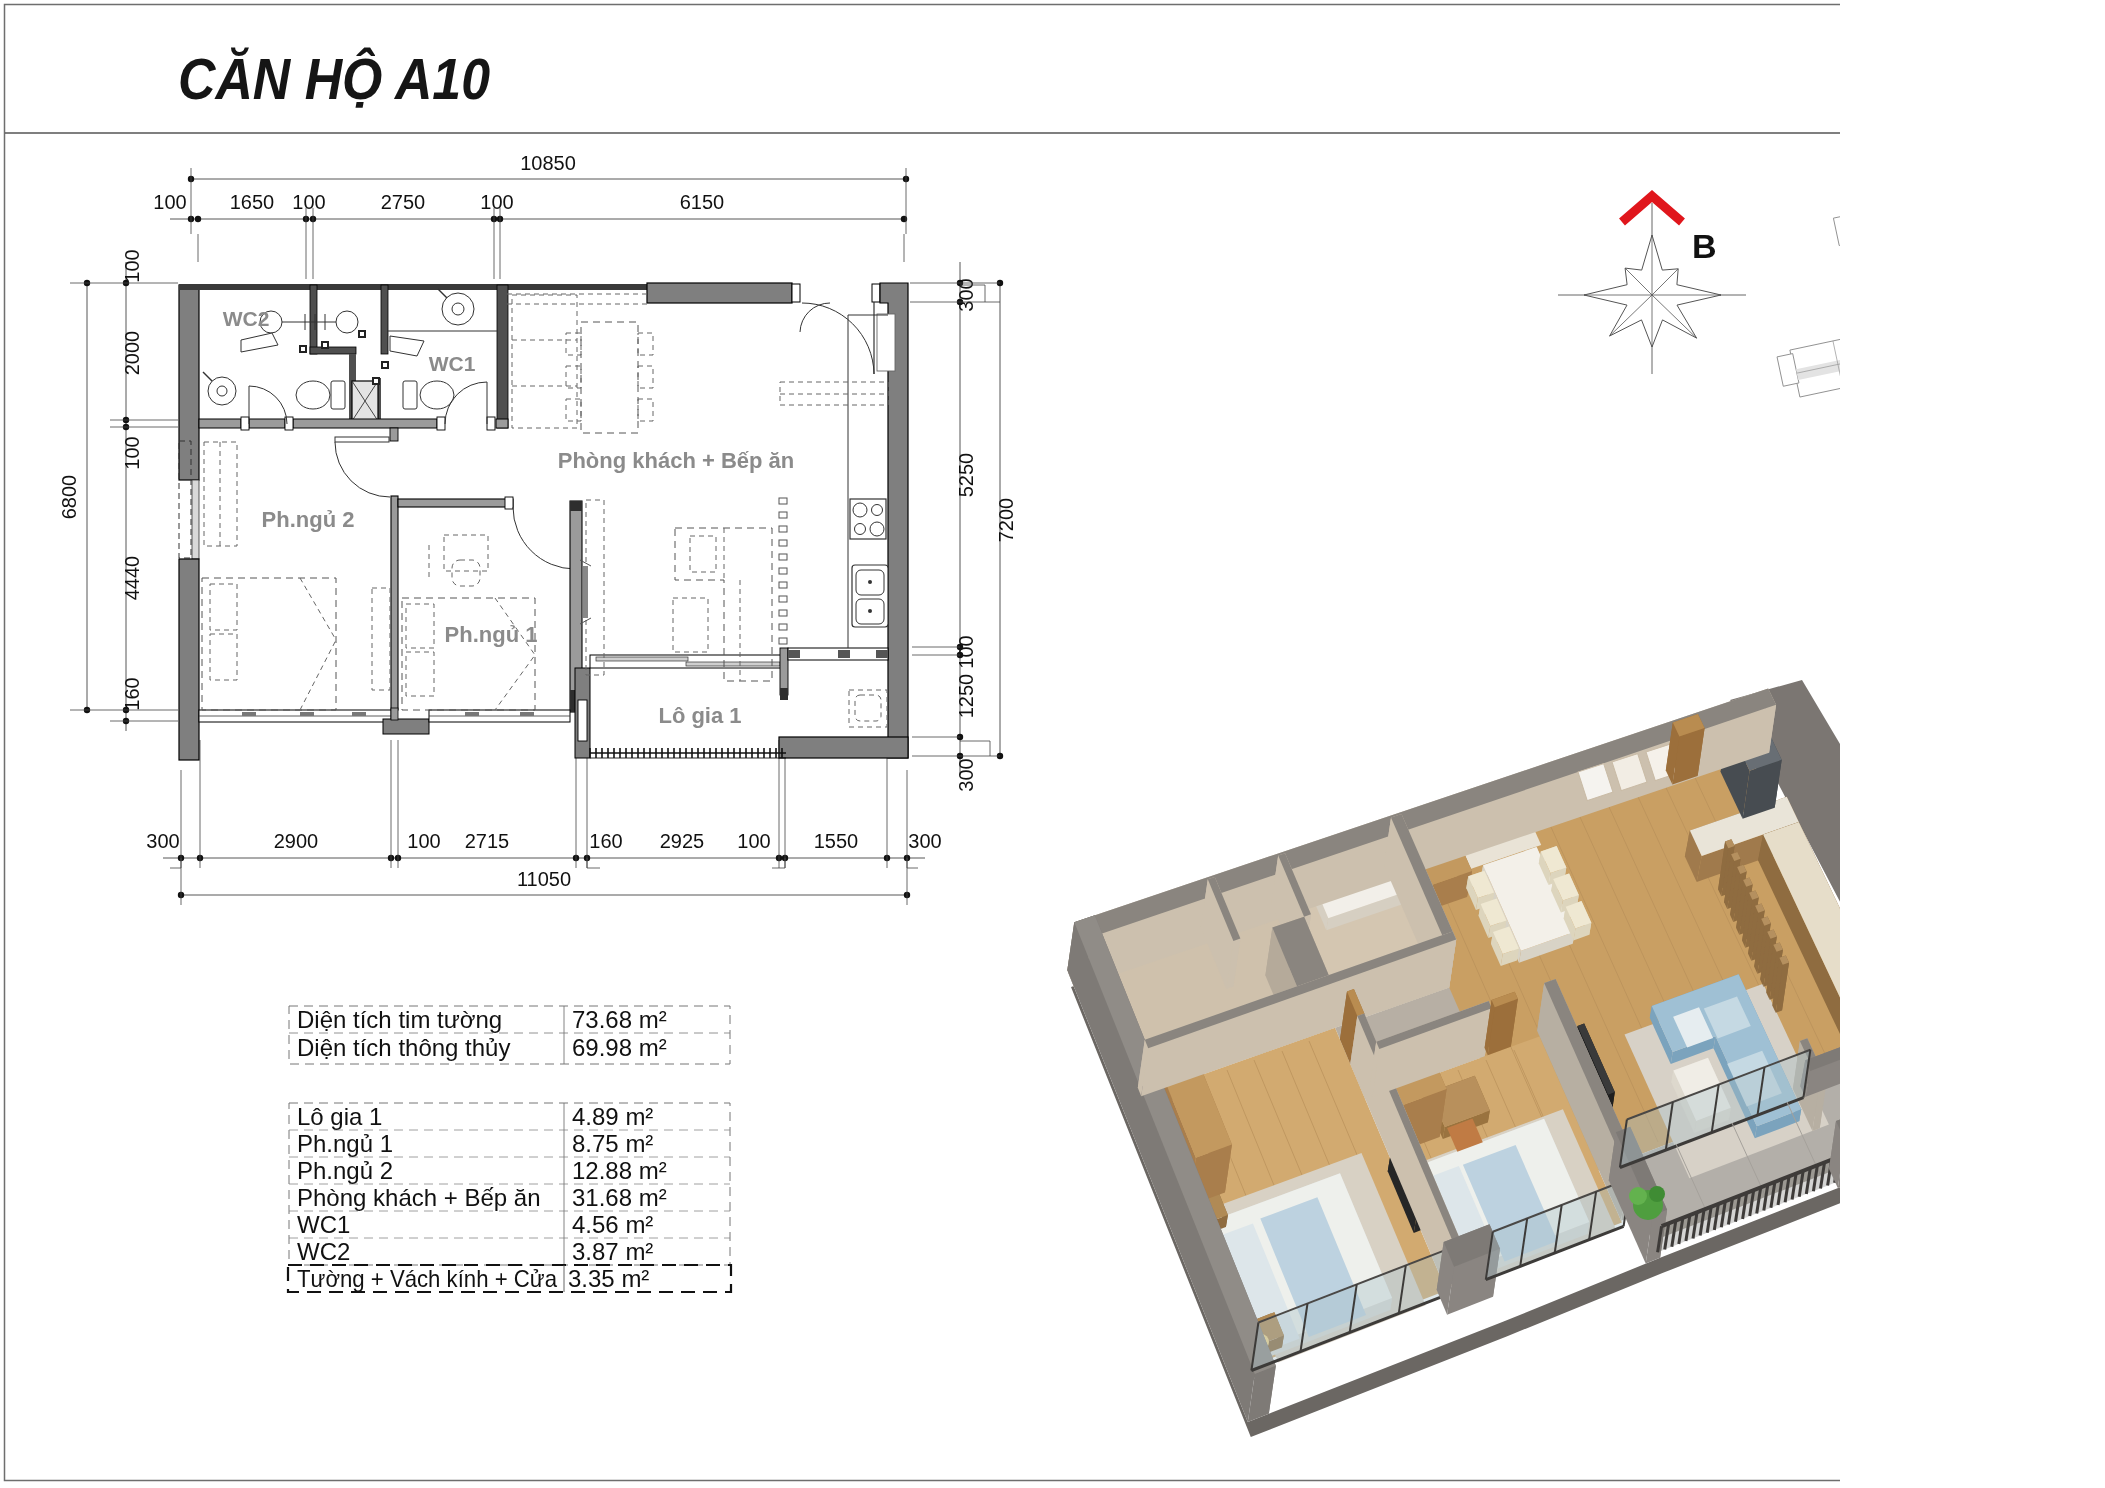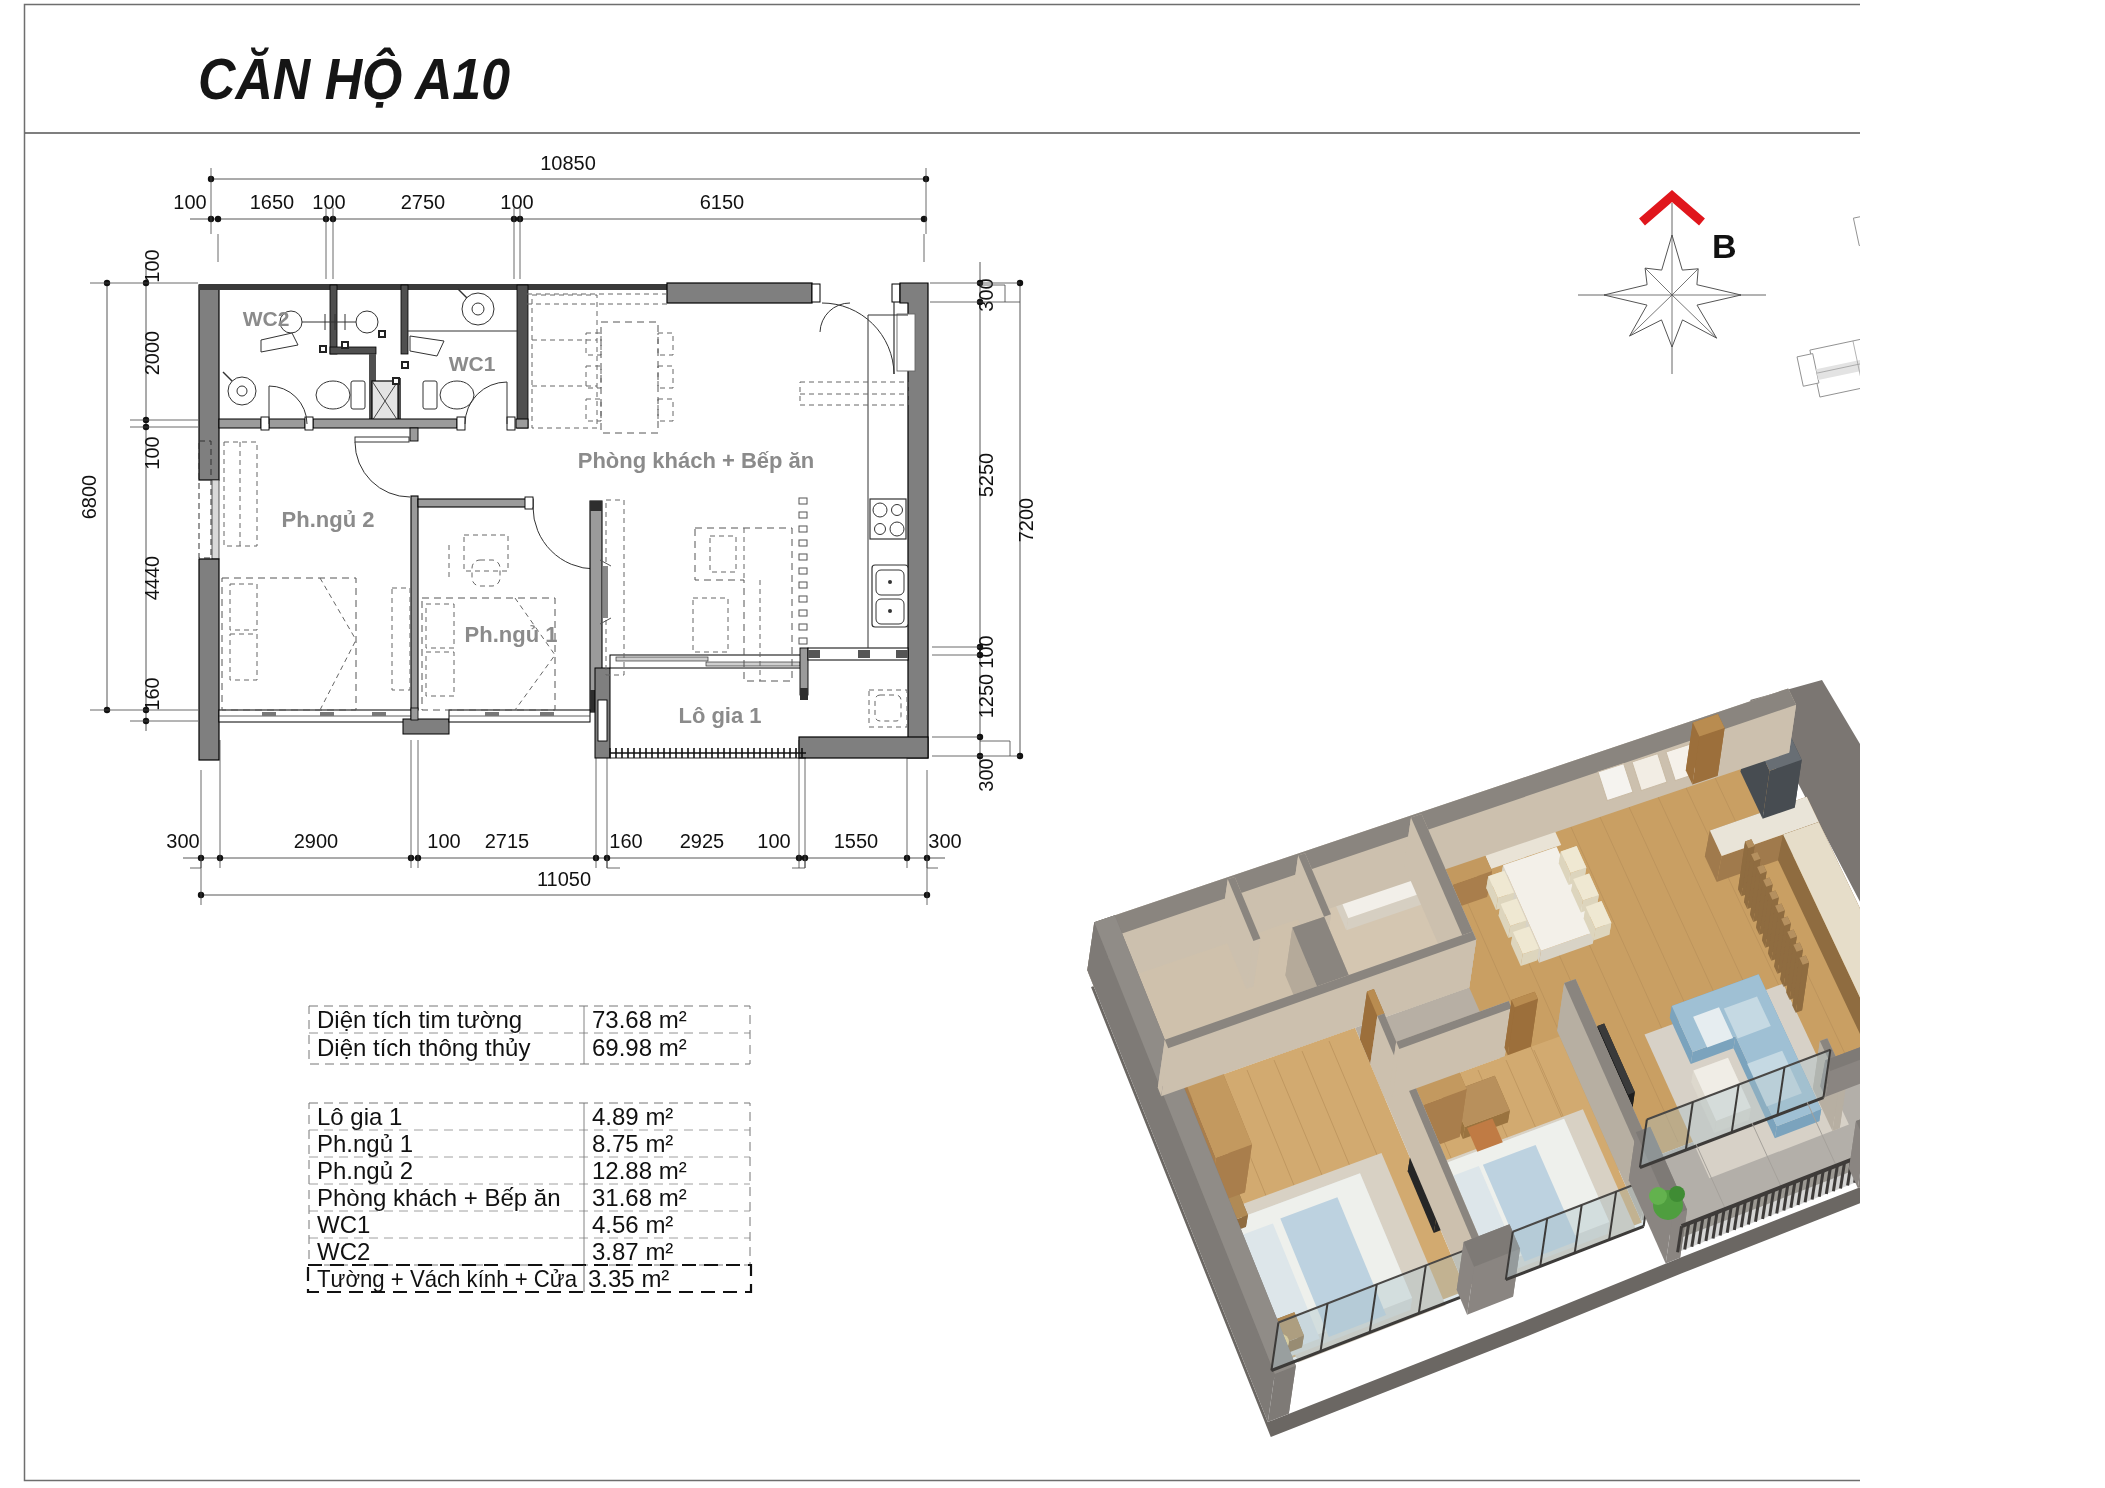--- a/index.html
+++ b/index.html
@@ -1,16 +1,16 @@
 <!DOCTYPE html>
 <html><head><meta charset="utf-8">
 <style>
 html,body{margin:0;padding:0;background:#fff;}
 #page{position:relative;width:1840px;height:1488px;background:#fff;overflow:hidden;
-font-family:"Liberation Sans",sans-serif;padding-left:20px;}
+font-family:"Liberation Sans",sans-serif;}
 svg text{font-family:"Liberation Sans",sans-serif;}
 .dim{font-size:20px;fill:#111;}
 .rm{font-weight:bold;fill:#8b8b8b;}
 </style></head>
 <body>
 <div id="page">
 <svg width="2105" height="1488" viewBox="0 0 2105 1488">
 
 <rect x="4.5" y="4.5" width="2089" height="1476" fill="none" stroke="#6e6e6e" stroke-width="1.5"></rect>
 

